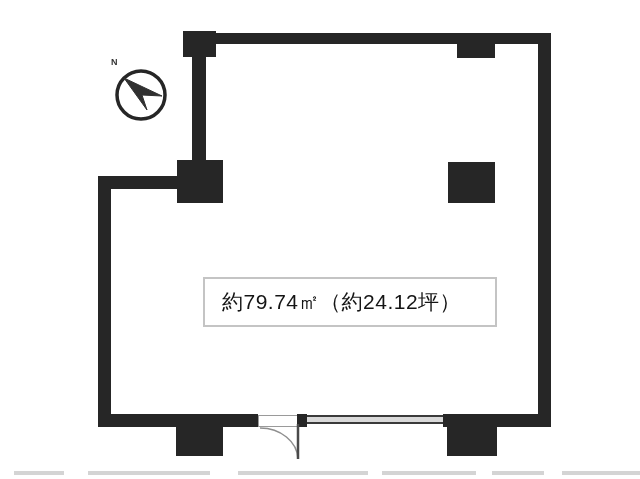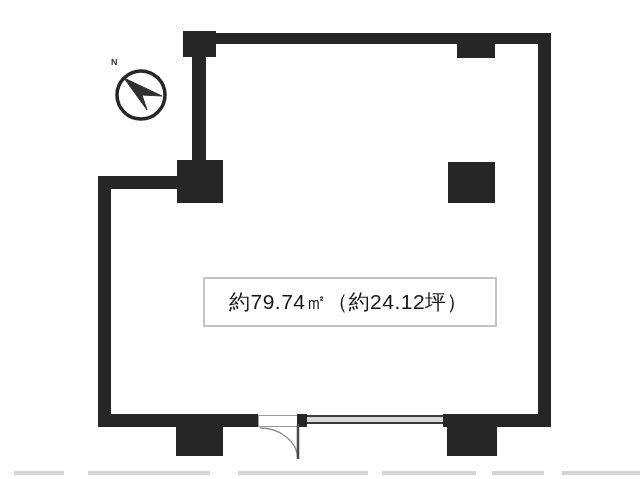--- a/index.html
+++ b/index.html
@@ -41,21 +41,21 @@
   .door-arc  { fill: none; stroke: var(--arcline, #8f8f8f); stroke-width: 1.5px; }
   .door-leaf { stroke: var(--doorline, #4a4a4a); stroke-width: 2.5px; }
   .area-label-box {
     position: absolute;
     left: 203px; top: 277px; width: 294px; height: 50px;
     box-sizing: border-box;
     background: #ffffff;
     border: 2px solid var(--labelborder, #c4c4c4);
     display: flex;
     align-items: center;
-    padding-left: 24px;
+    padding-left: 17px;
   }
   .area-label-text {
     font-size: 21px;
     color: var(--labeltext, #141414);
     letter-spacing: 0.5px;
     white-space: nowrap;
   }
   .artifact-seg {
     position: absolute;
     top: 471px; height: 4px;

